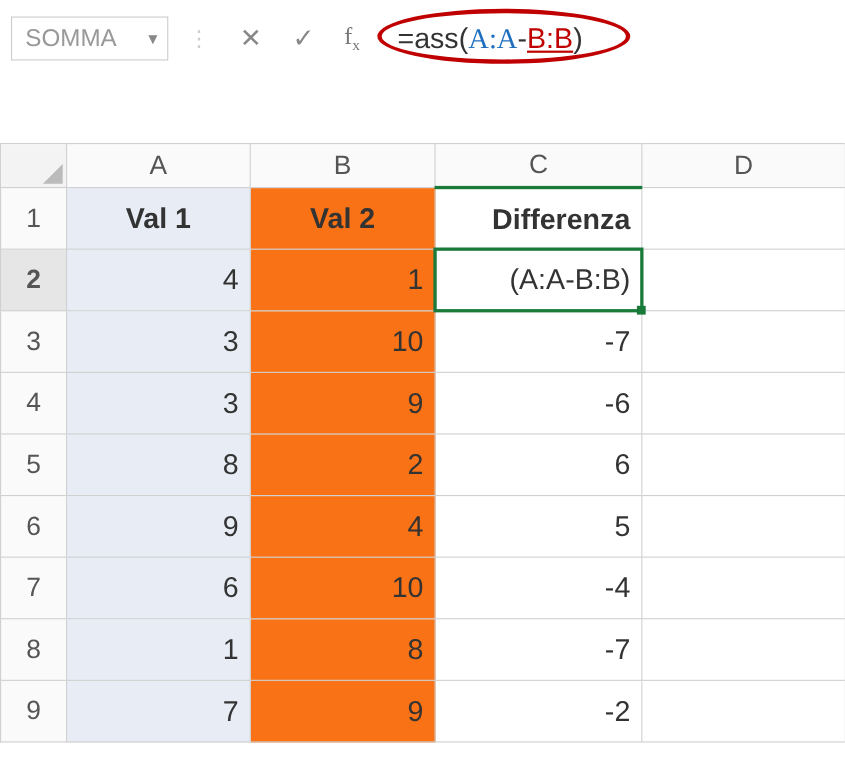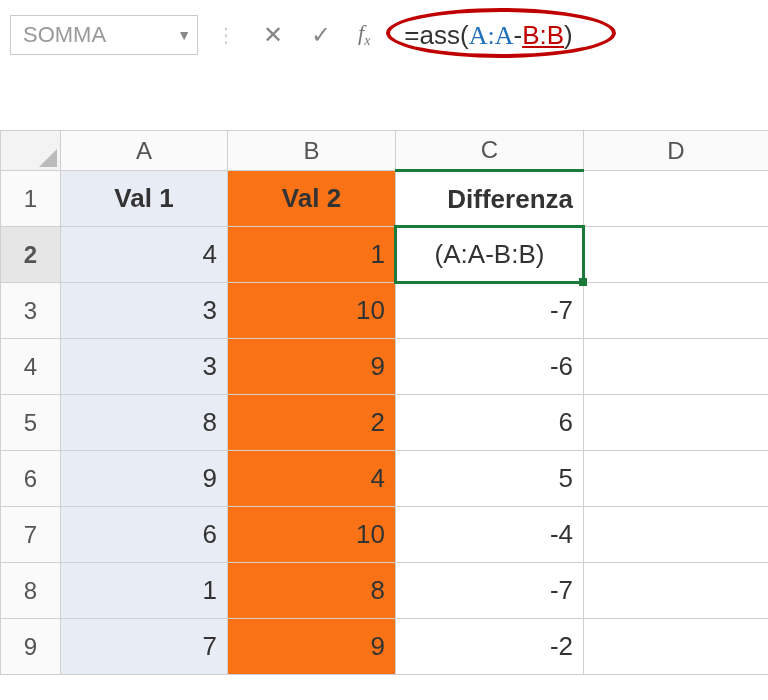--- a/index.html
+++ b/index.html
@@ -13,21 +13,21 @@
     overflow: hidden;
     color: #333;
   }
   .toolbar {
     display: flex;
     align-items: center;
     padding: 15px 10px;
     gap: 10px;
   }
   .namebox {
-    width: 188px;
+    width: 143px;
     height: 40px;
     border: 1px solid #ccc;
     display: flex;
     align-items: center;
     padding: 5px 12px;
     font-size: 22px;
     color: #999;
     background: #fff;
     position: relative;
   }
@@ -45,21 +45,20 @@
   .fbtn {
     width: 38px;
     height: 38px;
     display: flex;
     align-items: center;
     justify-content: center;
     color: #888;
     font-size: 24px;
   }
   .fxlabel {
-    font-style: italic;
     font-family: "Times New Roman", serif;
     color: #777;
     font-size: 22px;
     padding: 0 8px;
   }
   .formula-wrap {
     position: relative;
     display: inline-flex;
     align-items: center;
     margin-left: 8px;
@@ -135,21 +134,21 @@
     border-left: 18px solid transparent;
     border-bottom: 18px solid #bbb;
   }
   .hdr-cell {
     font-weight: bold;
     text-align: center;
   }
   .colA-bg { background: #e8edf5; margin-left: 12px; }
   .colB-bg { background: #f97316; }
   .val-num { text-align: right; }
-  .val-left { text-align: center; }
+  .val-left { text-align: right; }
 
   
   td.active {
     position: relative;
   }
   td.active::after {
     content: "";
     position: absolute;
     left: -2px; top: -2px; right: -2px; bottom: -2px;
     border: 3px solid #1a7a3a;

